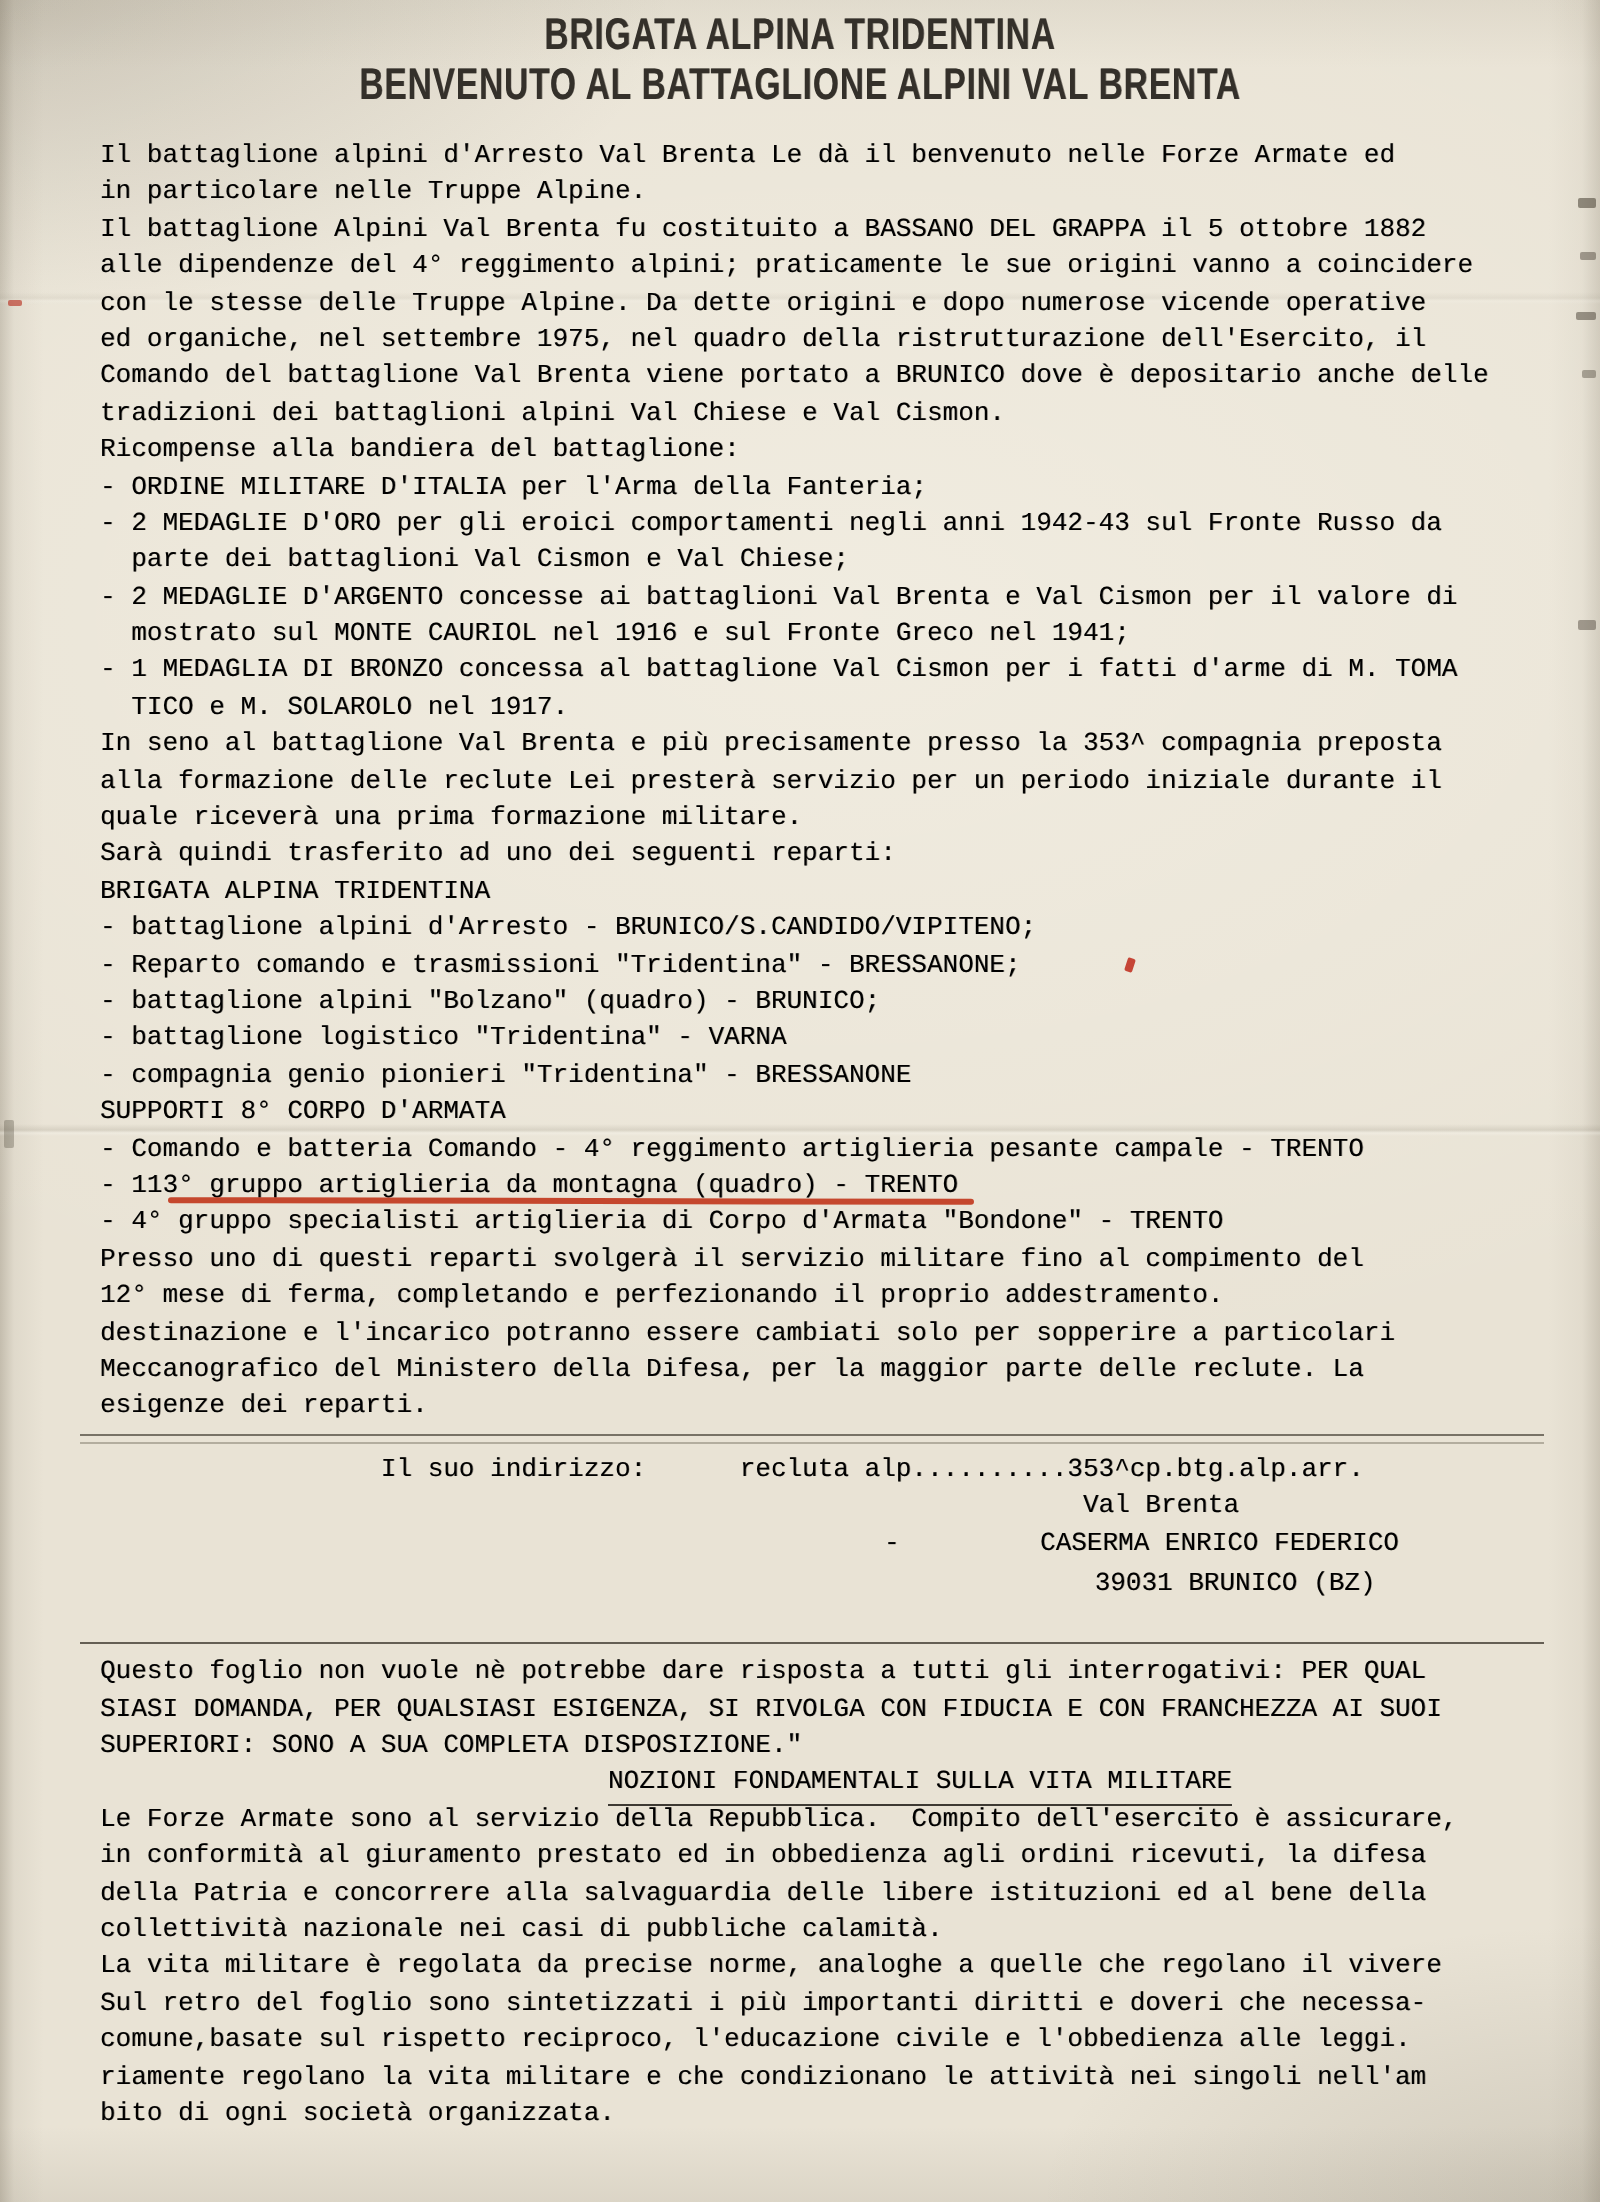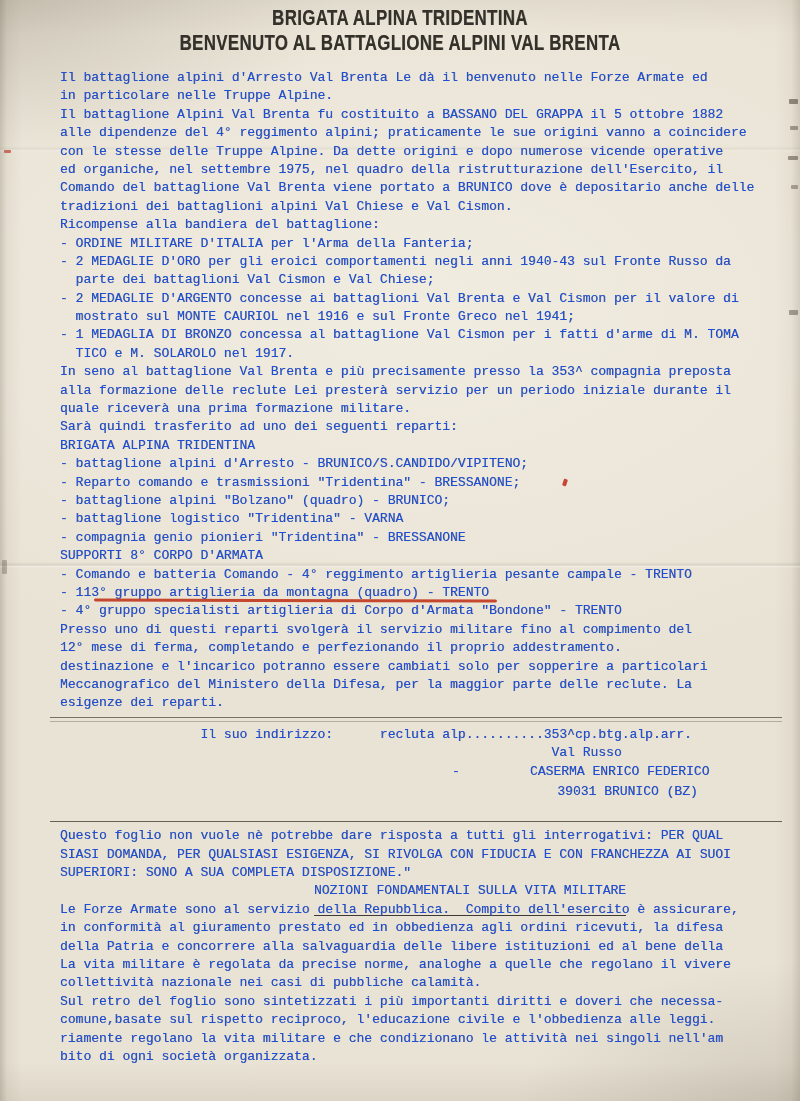--- a/index.html
+++ b/index.html
@@ -23,37 +23,37 @@
   
   .titles{position:absolute;top:5px;left:0;width:800px;text-align:center;color:#34302a;}
   .title-line{
     font-family:"Liberation Sans","DejaVu Sans",sans-serif;font-weight:bold;
     font-size:21px;line-height:25px;letter-spacing:0.5px;
     transform:scaleX(0.80) scaleY(1.06);transform-origin:50% 50%;
     text-shadow:0.4px 0 0 rgba(52,48,42,0.55);
     white-space:pre;
   }
   
-  .lines{position:absolute;top:69px;left:60px;width:706px;color:#1d4ed8;}
+  .lines{position:absolute;top:69px;left:50px;width:706px;color:#000000;}
   .line{
     position:relative;height:18.4px;line-height:18.4px;font-size:13px;
     white-space:pre;text-shadow:0.35px 0 0 rgba(62,58,51,0.5);
   }
   .gap-sm{margin-top:1px;text-align:center;}
   .gap-md{margin-top:16px;}
   .fold-double{height:13px;}
   .fold-double::before{content:"";position:absolute;left:-10px;right:-16px;top:4px;
     border-top:1.6px solid rgba(88,82,70,0.78);}
   .fold-double::after{content:"";position:absolute;left:-10px;right:-16px;top:8px;
     border-top:1px solid rgba(112,106,92,0.45);}
   .rule-single{height:10px;}
   .rule-single::before{content:"";position:absolute;left:-10px;right:-16px;top:4px;
     border-top:1.8px solid rgba(78,72,61,0.85);}
   .nozioni .line-text{display:inline-block;margin-left:254px;
-    border-bottom:1.6px solid #3e3a33;padding-bottom:14px;}
+    border-bottom:1.6px solid #3e3a33;padding-bottom:1px;}
   .red-underline .red-mark{position:absolute;left:34px;top:14.6px;width:403px;height:3.2px;
     background:#c23b20;border-radius:2px;transform:rotate(0.12deg);opacity:0.93;}
   
   .speck{position:absolute;pointer-events:none;border-radius:1px;}
   .s-red1{left:563px;top:479px;width:4px;height:7px;background:rgba(190,40,25,0.85);transform:rotate(18deg);}
   .s-red2{left:4px;top:150px;width:7px;height:3px;background:rgba(185,50,35,0.65);}
   .s-dark1{left:789px;top:99px;width:9px;height:5px;background:rgba(70,62,50,0.55);}
   .s-dark2{left:790px;top:126px;width:8px;height:4px;background:rgba(70,62,50,0.45);}
   .s-dark3{left:788px;top:156px;width:10px;height:4px;background:rgba(70,62,50,0.5);}
   .s-dark4{left:791px;top:185px;width:7px;height:4px;background:rgba(70,62,50,0.4);}
@@ -77,21 +77,21 @@
       <div class="line"><span class="line-text">Il battaglione alpini d'Arresto Val Brenta Le dà il benvenuto nelle Forze Armate ed</span></div>
       <div class="line"><span class="line-text">in particolare nelle Truppe Alpine.</span></div>
       <div class="line"><span class="line-text">Il battaglione Alpini Val Brenta fu costituito a BASSANO DEL GRAPPA il 5 ottobre 1882</span></div>
       <div class="line"><span class="line-text">alle dipendenze del 4° reggimento alpini; praticamente le sue origini vanno a coincidere</span></div>
       <div class="line"><span class="line-text">con le stesse delle Truppe Alpine. Da dette origini e dopo numerose vicende operative</span></div>
       <div class="line"><span class="line-text">ed organiche, nel settembre 1975, nel quadro della ristrutturazione dell'Esercito, il</span></div>
       <div class="line"><span class="line-text">Comando del battaglione Val Brenta viene portato a BRUNICO dove è depositario anche delle</span></div>
       <div class="line"><span class="line-text">tradizioni dei battaglioni alpini Val Chiese e Val Cismon.</span></div>
       <div class="line"><span class="line-text">Ricompense alla bandiera del battaglione:</span></div>
       <div class="line"><span class="line-text">- ORDINE MILITARE D'ITALIA per l'Arma della Fanteria;</span></div>
-      <div class="line"><span class="line-text">- 2 MEDAGLIE D'ORO per gli eroici comportamenti negli anni 1940-43 sul Fronte Russo da</span></div>
+      <div class="line"><span class="line-text">- 2 MEDAGLIE D'ORO per gli eroici comportamenti negli anni 1942-43 sul Fronte Russo da</span></div>
       <div class="line"><span class="line-text">  parte dei battaglioni Val Cismon e Val Chiese;</span></div>
       <div class="line"><span class="line-text">- 2 MEDAGLIE D'ARGENTO concesse ai battaglioni Val Brenta e Val Cismon per il valore di</span></div>
       <div class="line"><span class="line-text">  mostrato sul MONTE CAURIOL nel 1916 e sul Fronte Greco nel 1941;</span></div>
       <div class="line"><span class="line-text">- 1 MEDAGLIA DI BRONZO concessa al battaglione Val Cismon per i fatti d'arme di M. TOMA</span></div>
       <div class="line"><span class="line-text">  TICO e M. SOLAROLO nel 1917.</span></div>
       <div class="line"><span class="line-text">In seno al battaglione Val Brenta e più precisamente presso la 353^ compagnia preposta</span></div>
       <div class="line"><span class="line-text">alla formazione delle reclute Lei presterà servizio per un periodo iniziale durante il</span></div>
       <div class="line"><span class="line-text">quale riceverà una prima formazione militare.</span></div>
       <div class="line"><span class="line-text">Sarà quindi trasferito ad uno dei seguenti reparti:</span></div>
       <div class="line"><span class="line-text">BRIGATA ALPINA TRIDENTINA</span></div>
@@ -104,33 +104,33 @@
       <div class="line"><span class="line-text">- Comando e batteria Comando - 4° reggimento artiglieria pesante campale - TRENTO</span></div>
       <div class="line red-underline"><span class="line-text">- 113° gruppo artiglieria da montagna (quadro) - TRENTO</span><i class="red-mark"></i></div>
       <div class="line"><span class="line-text">- 4° gruppo specialisti artiglieria di Corpo d'Armata "Bondone" - TRENTO</span></div>
       <div class="line"><span class="line-text">Presso uno di questi reparti svolgerà il servizio militare fino al compimento del</span></div>
       <div class="line"><span class="line-text">12° mese di ferma, completando e perfezionando il proprio addestramento.</span></div>
       <div class="line"><span class="line-text">destinazione e l'incarico potranno essere cambiati solo per sopperire a particolari</span></div>
       <div class="line"><span class="line-text">Meccanografico del Ministero della Difesa, per la maggior parte delle reclute. La</span></div>
       <div class="line"><span class="line-text">esigenze dei reparti.</span></div>
       <div class="line fold-double"><span class="line-text"></span></div>
       <div class="line"><span class="line-text">                  Il suo indirizzo:      recluta alp..........353^cp.btg.alp.arr.</span></div>
-      <div class="line"><span class="line-text">                                                               Val Russo</span></div>
+      <div class="line"><span class="line-text">                                                               Val Brenta</span></div>
       <div class="line gap-sm"><span class="line-text">                                           -         CASERMA ENRICO FEDERICO</span></div>
       <div class="line gap-sm"><span class="line-text">                                                       39031 BRUNICO (BZ)</span></div>
       <div class="line rule-single gap-md"><span class="line-text"></span></div>
       <div class="line"><span class="line-text">Questo foglio non vuole nè potrebbe dare risposta a tutti gli interrogativi: PER QUAL</span></div>
       <div class="line"><span class="line-text">SIASI DOMANDA, PER QUALSIASI ESIGENZA, SI RIVOLGA CON FIDUCIA E CON FRANCHEZZA AI SUOI</span></div>
       <div class="line"><span class="line-text">SUPERIORI: SONO A SUA COMPLETA DISPOSIZIONE."</span></div>
       <div class="line nozioni"><span class="line-text">NOZIONI FONDAMENTALI SULLA VITA MILITARE</span></div>
       <div class="line"><span class="line-text">Le Forze Armate sono al servizio della Repubblica.  Compito dell'esercito è assicurare,</span></div>
       <div class="line"><span class="line-text">in conformità al giuramento prestato ed in obbedienza agli ordini ricevuti, la difesa</span></div>
       <div class="line"><span class="line-text">della Patria e concorrere alla salvaguardia delle libere istituzioni ed al bene della</span></div>
+      <div class="line"><span class="line-text">collettività nazionale nei casi di pubbliche calamità.</span></div>
       <div class="line"><span class="line-text">La vita militare è regolata da precise norme, analoghe a quelle che regolano il vivere</span></div>
-      <div class="line"><span class="line-text">collettività nazionale nei casi di pubbliche calamità.</span></div>
       <div class="line"><span class="line-text">Sul retro del foglio sono sintetizzati i più importanti diritti e doveri che necessa-</span></div>
       <div class="line"><span class="line-text">comune,basate sul rispetto reciproco, l'educazione civile e l'obbedienza alle leggi.</span></div>
       <div class="line"><span class="line-text">riamente regolano la vita militare e che condizionano le attività nei singoli nell'am</span></div>
       <div class="line"><span class="line-text">bito di ogni società organizzata.</span></div>
     </div>
 
   <div>
     <div class="speck s-red1"></div>
     <div class="speck s-red2"></div>
     <div class="speck s-dark1"></div>

